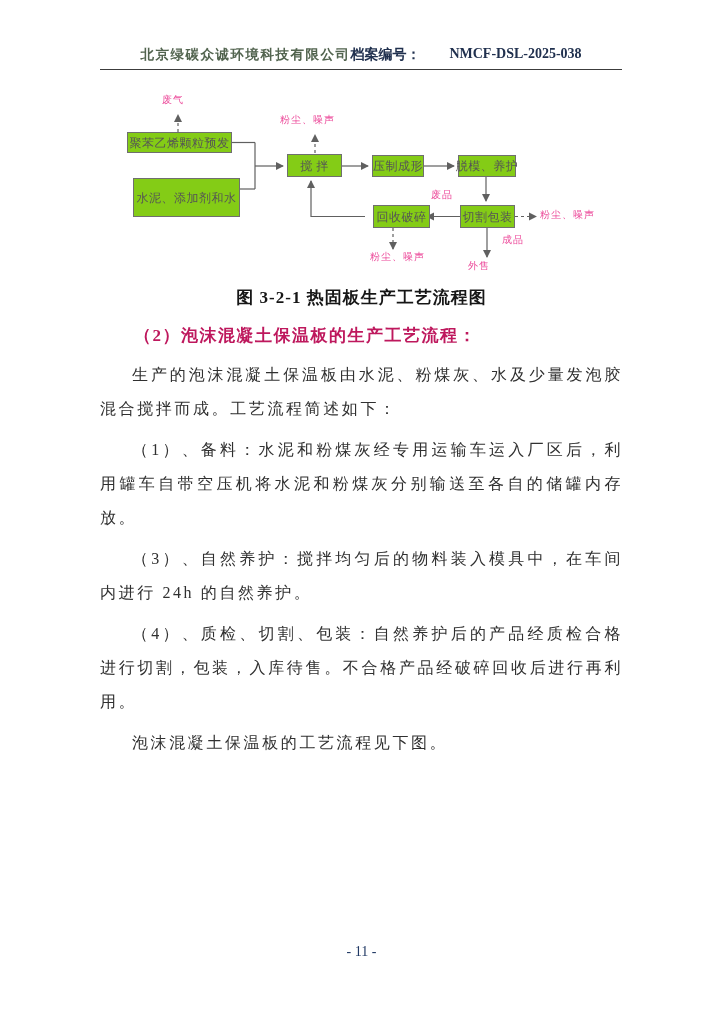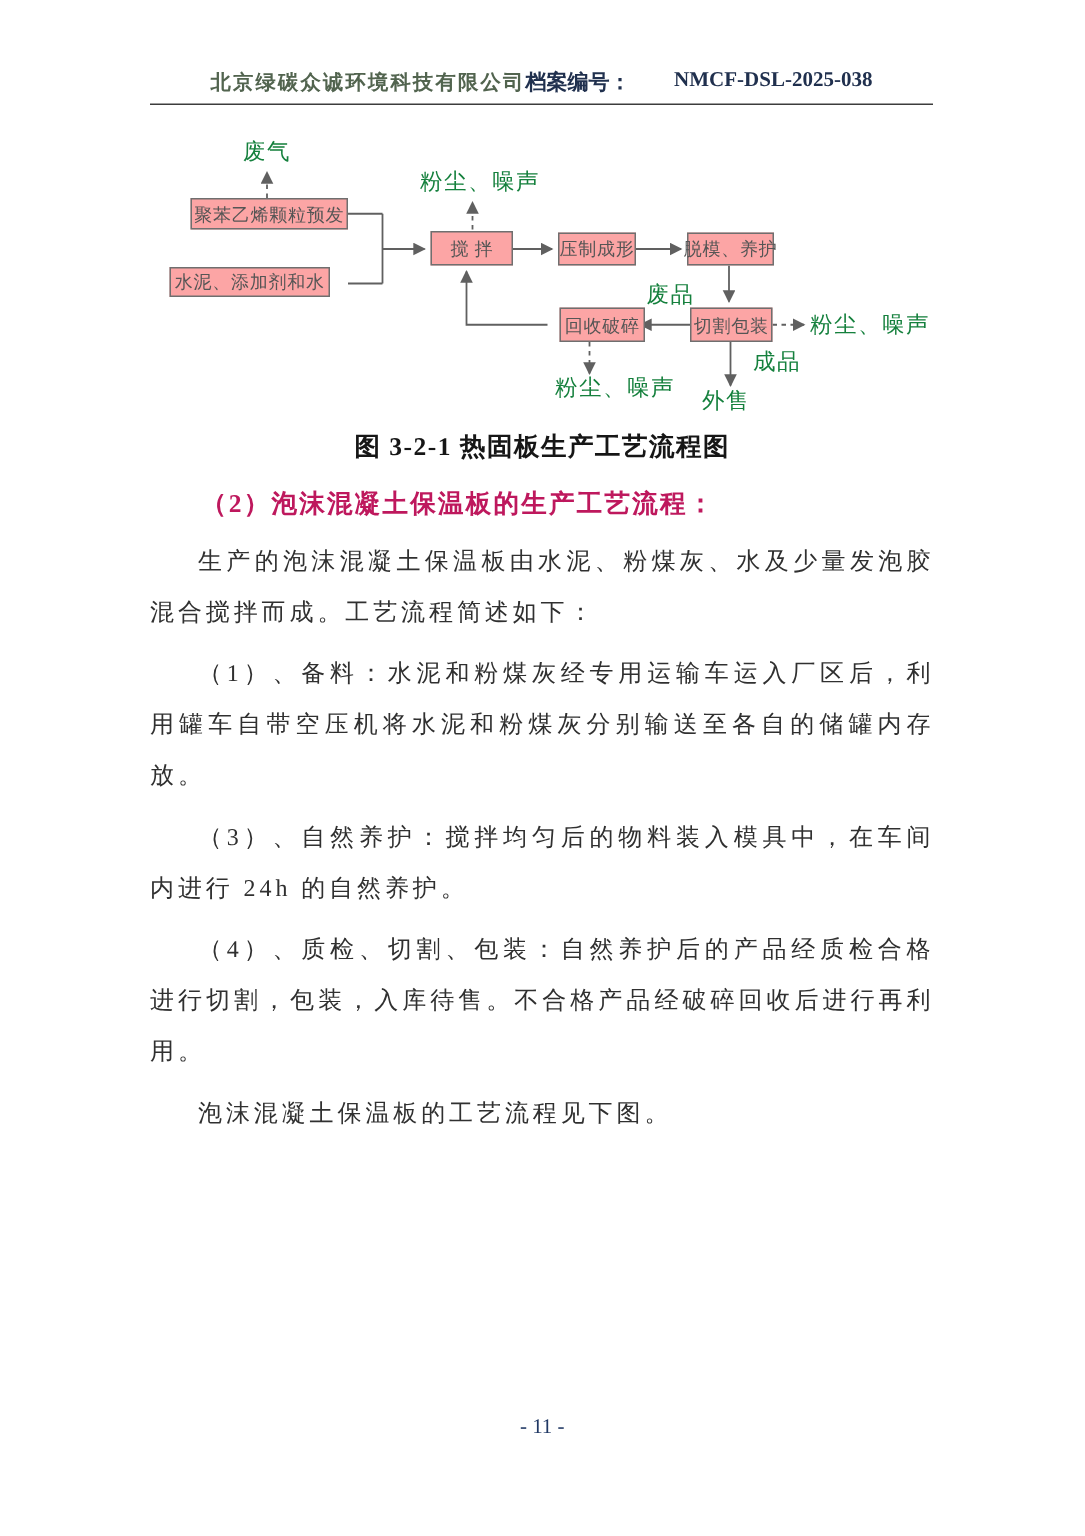--- a/index.html
+++ b/index.html
@@ -44,34 +44,34 @@
     left: 100px;
     top: 88px;
     width: 530px;
     height: 200px;
     color: #5a5a5a;
   }
   .flowchart svg { position: absolute; left: 0; top: 0; }
   .fc-box {
     position: absolute;
     border: 1px solid #6f6f6f;
-    background: #fca5a5;
+    background: #84cc16;
     color: #555;
     font-size: 12px;
     line-height: 1;
     display: flex;
     align-items: center;
     justify-content: center;
     white-space: nowrap;
     letter-spacing: 0.5px;
   }
   .fc-label {
     position: absolute;
-    font-size: 15px;
-    color: #15803d;
+    font-size: 10px;
+    color: #ec4899;
     white-space: nowrap;
     letter-spacing: 1px;
     line-height: 1;
   }
   
   .text-block {
     position: absolute;
     left: 100px;
     top: 286px;
     width: 523px;
@@ -152,21 +152,21 @@
         <g stroke-dasharray="3,3">
           <line x1="78" y1="44" x2="78" y2="27" marker-end="url(#ah)"></line>
           <line x1="215" y1="65" x2="215" y2="47" marker-end="url(#ah)"></line>
           <line x1="293" y1="140" x2="293" y2="161" marker-end="url(#ah)"></line>
           <line x1="415" y1="128.5" x2="436" y2="128.5" marker-end="url(#ah)"></line>
         </g>
       </g>
     </svg>
 
     <div class="fc-box" style="left:27px; top:44px; width:105px; height:21px;">聚苯乙烯颗粒预发</div>
-    <div class="fc-box" style="left:13px; top:90px; width:107px; height:20px;">水泥、添加剂和水</div>
+    <div class="fc-box" style="left:33px; top:90px; width:107px; height:39px;">水泥、添加剂和水</div>
     <div class="fc-box" style="left:187px; top:66px; width:55px; height:23px;">搅  拌</div>
     <div class="fc-box" style="left:272px; top:67px; width:52px; height:22px;">压制成形</div>
     <div class="fc-box" style="left:358px; top:67px; width:58px; height:22px;">脱模、养护</div>
     <div class="fc-box" style="left:273px; top:117px; width:57px; height:23px;">回收破碎</div>
     <div class="fc-box" style="left:360px; top:117px; width:55px; height:23px;">切割包装</div>
 
     <span class="fc-label" style="left:62px; top:7px;">废气</span>
     <span class="fc-label" style="left:180px; top:27px;">粉尘、噪声</span>
     <span class="fc-label" style="left:331px; top:102px;">废品</span>
     <span class="fc-label" style="left:440px; top:122px;">粉尘、噪声</span>

